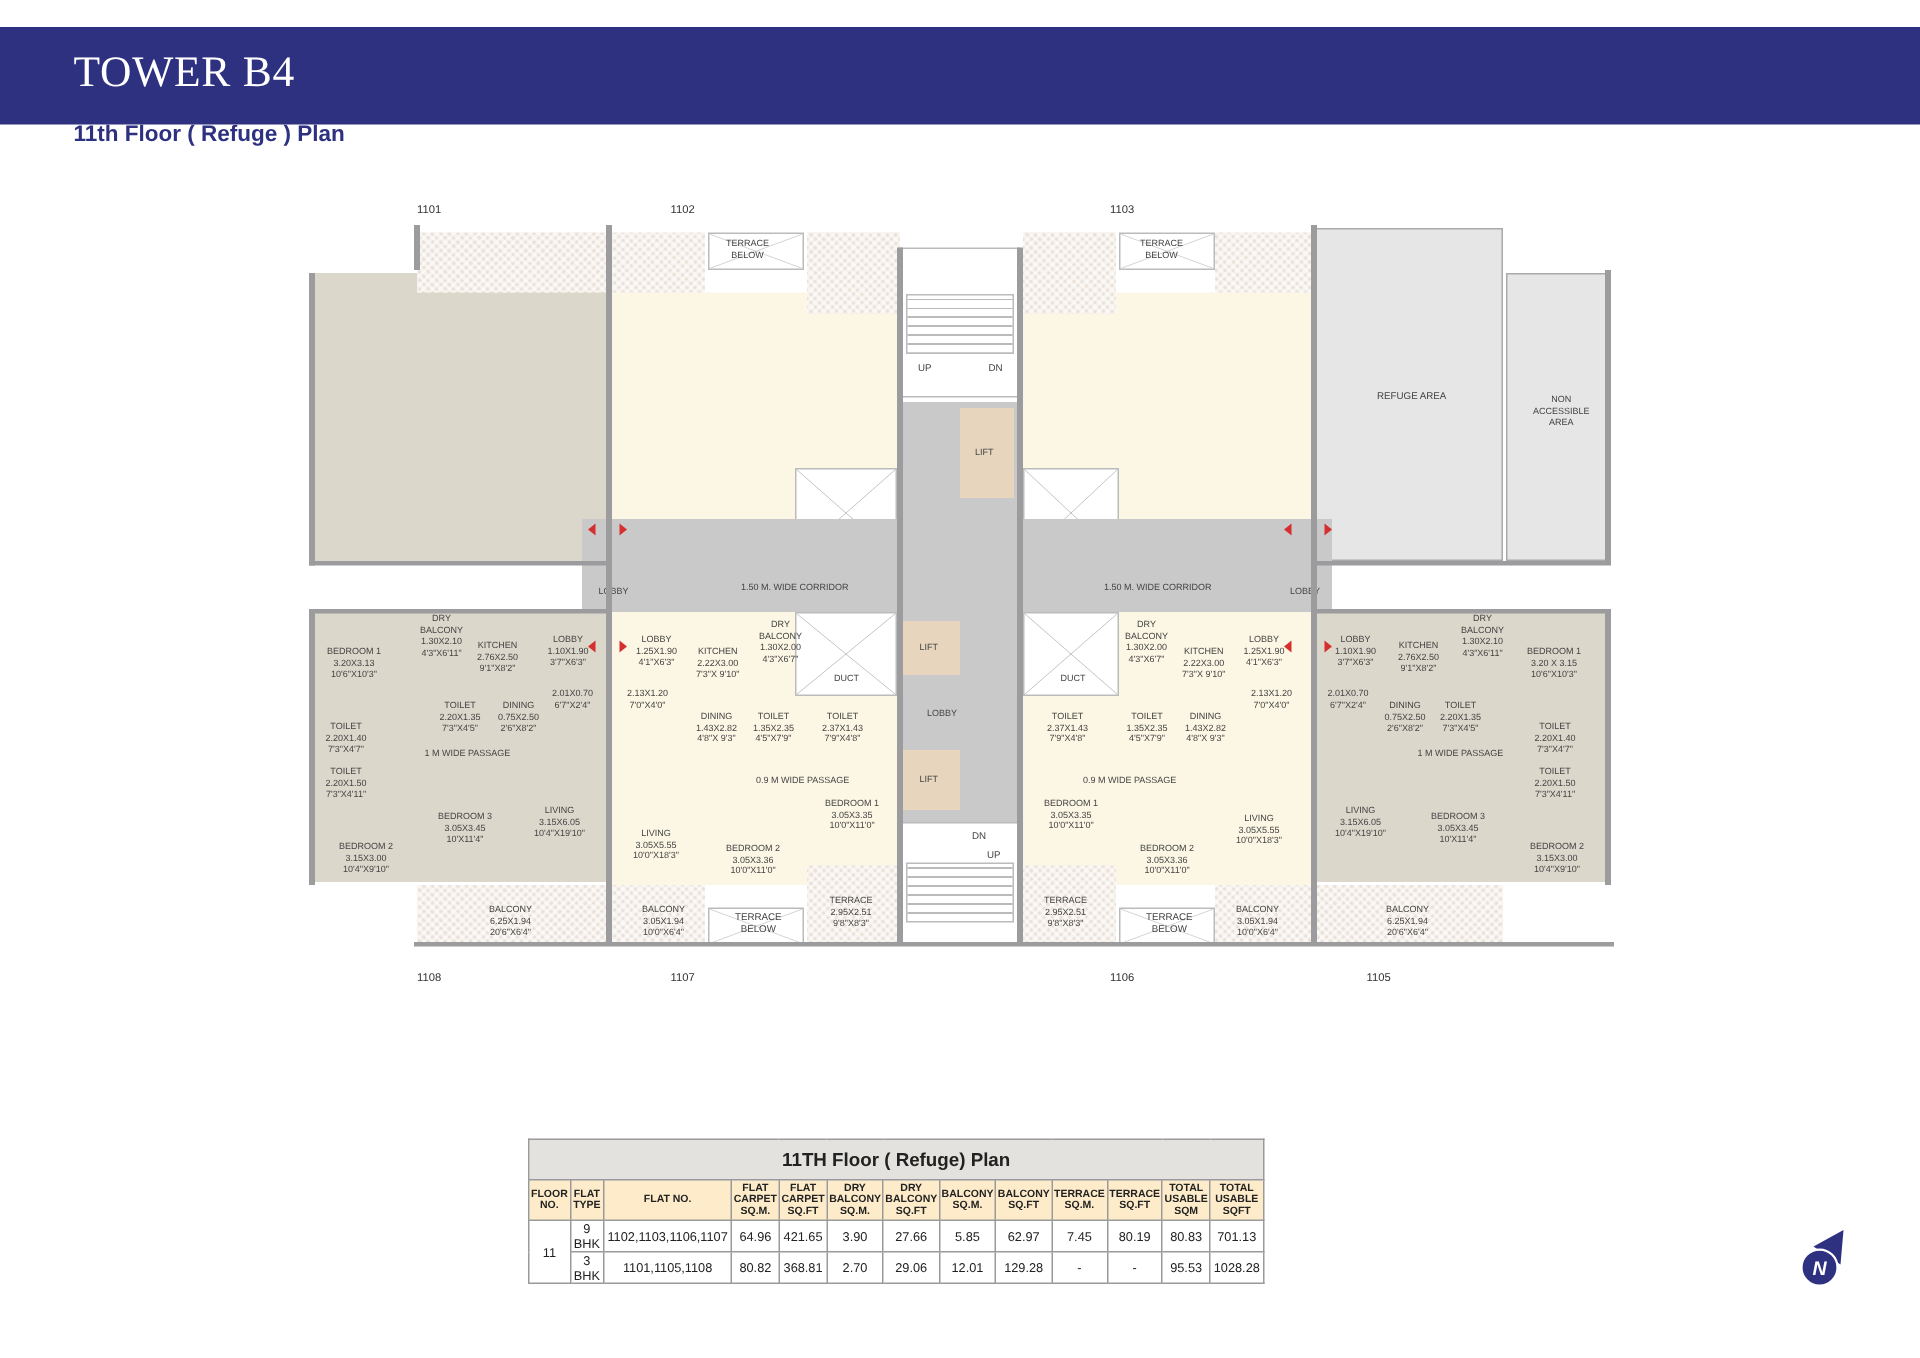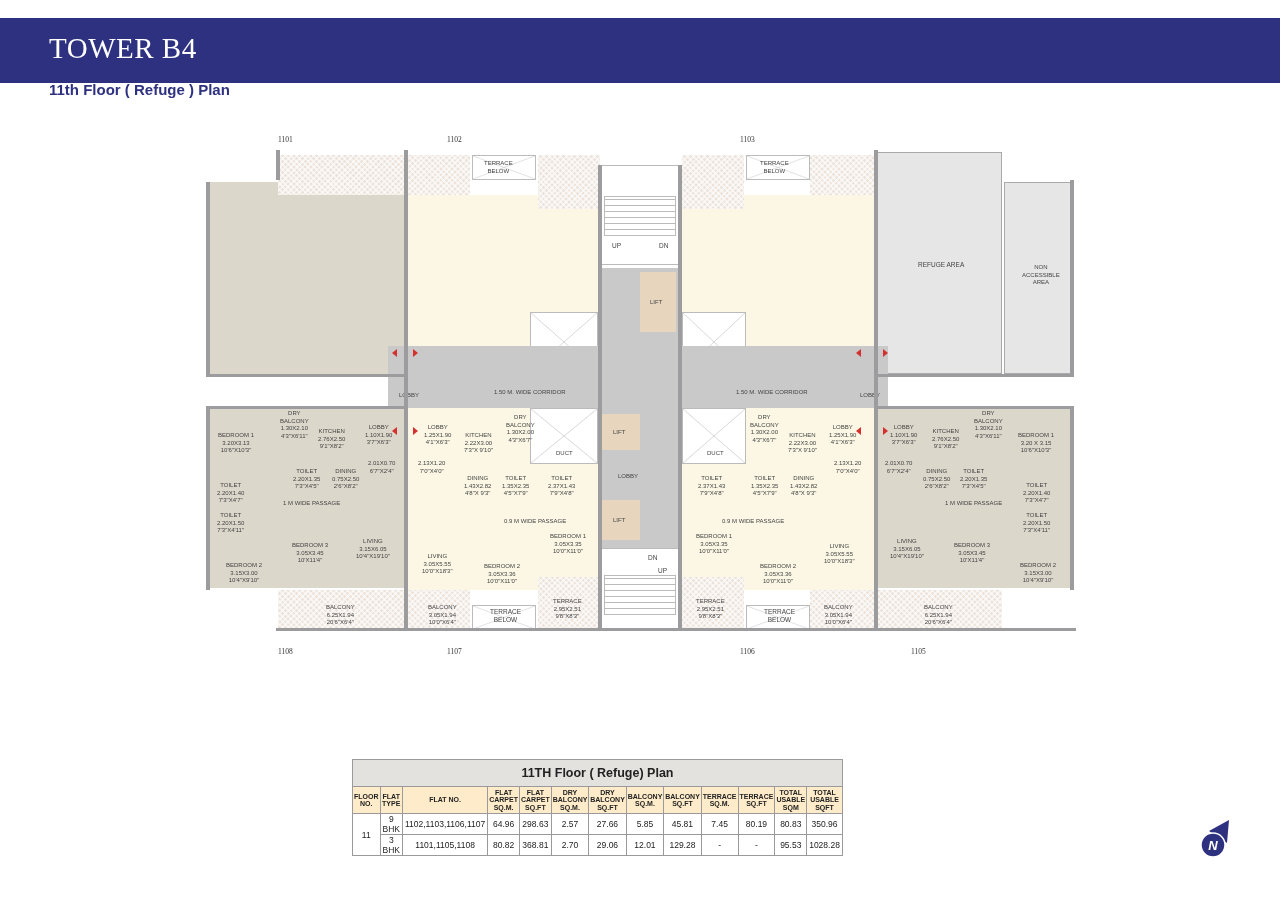--- a/index.html
+++ b/index.html
@@ -3,21 +3,21 @@
 <meta charset="utf-8">
 <style>
   * { box-sizing: border-box; margin: 0; padding: 0; }
   body { width: 1280px; height: 905px; background: #ffffff; font-family: "Liberation Sans", sans-serif; position: relative; overflow: hidden; }
   .header { position: absolute; left: 0; top: 0; width: 1280px; height: 65px; background: #2e3180; margin-top: 18px; }
   .header-title { position: absolute; left: 49px; top: 14px; color: #ffffff; font-family: "Liberation Serif", serif; font-size: 29px; letter-spacing: 0.5px; }
   .subtitle { position: absolute; left: 49px; top: 81px; color: #2e3180; font-weight: bold; font-size: 15px; }
 
   .plan { position: absolute; left: 188px; top: 130px; width: 904px; height: 530px; }
   .lbl { position: absolute; font-size: 6px; color: #444; text-align: center; line-height: 1.25; white-space: pre; }
-  .flatno { position: absolute; font-size: 7.5px; color: #333; font-family: Liberation Serif, serif; }
+  .flatno { position: absolute; font-size: 7.5px; color: #333; }
   .room { position: absolute; }
   .beige { background: #dcd7cb; }
   .cream { background: #fbf7e4; }
   .grey { background: #c9c9ca; }
   .lightgrey { background: #e6e6e7; }
   .hatch { background-color: #ece2da; background-image: repeating-linear-gradient(45deg, rgba(255,255,255,0.55) 0 2px, transparent 2px 4px), repeating-linear-gradient(-45deg, rgba(255,255,255,0.55) 0 2px, transparent 2px 4px); }
   .lift { background: #e7d6bd; }
   .white { background: #ffffff; }
   .wall { position: absolute; background: #9c9c9e; }
   .xbox { position: absolute; background: #fff; border: 1px solid #bbb; }
@@ -370,29 +370,29 @@
       <th>TERRACE SQ.M.</th>
       <th>TERRACE SQ.FT</th>
       <th>TOTAL USABLE SQM</th>
       <th>TOTAL USABLE SQFT</th>
     </tr>
     <tr>
       <td rowspan="2">11</td>
       <td>9 BHK</td>
       <td>1102,1103,1106,1107</td>
       <td>64.96</td>
-      <td>298.63</td>
-      <td>2.57</td>
+      <td>421.65</td>
+      <td>3.90</td>
       <td>27.66</td>
       <td>5.85</td>
-      <td>45.81</td>
+      <td>62.97</td>
       <td>7.45</td>
       <td>80.19</td>
       <td>80.83</td>
-      <td>350.96</td>
+      <td>701.13</td>
     </tr>
     <tr>
       <td>3 BHK</td>
       <td>1101,1105,1108</td>
       <td>80.82</td>
       <td>368.81</td>
       <td>2.70</td>
       <td>29.06</td>
       <td>12.01</td>
       <td>129.28</td>

